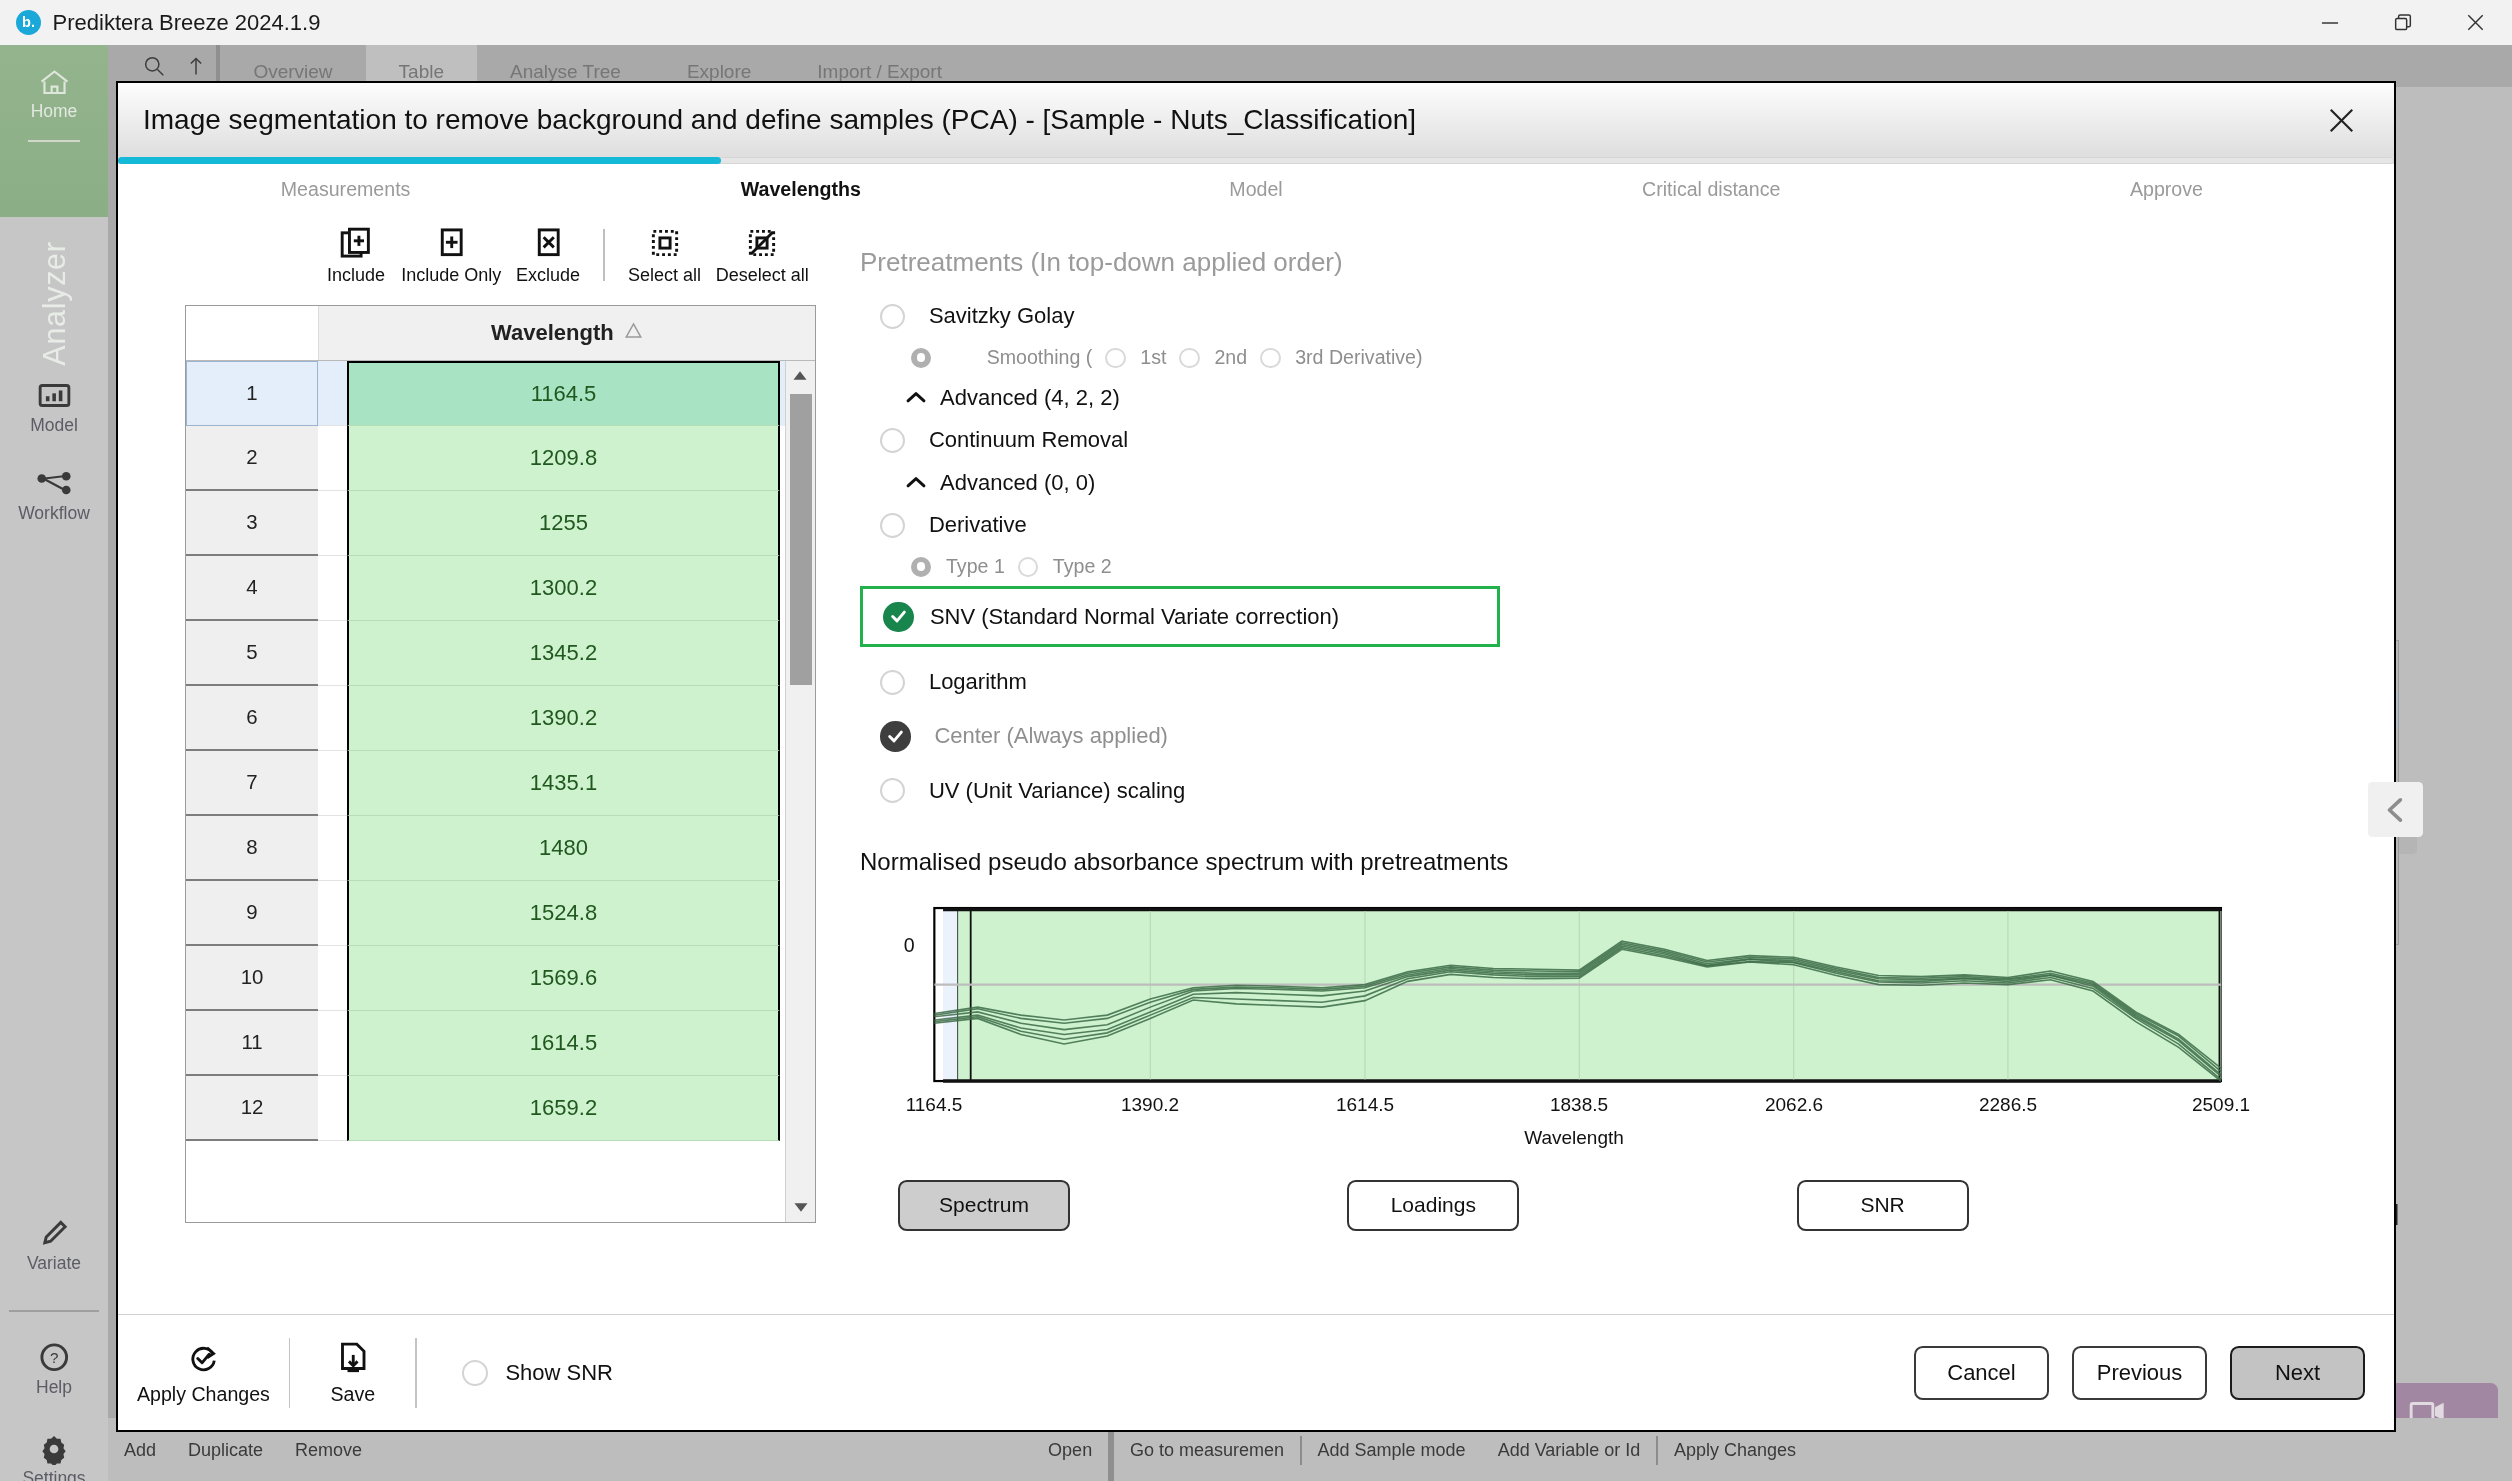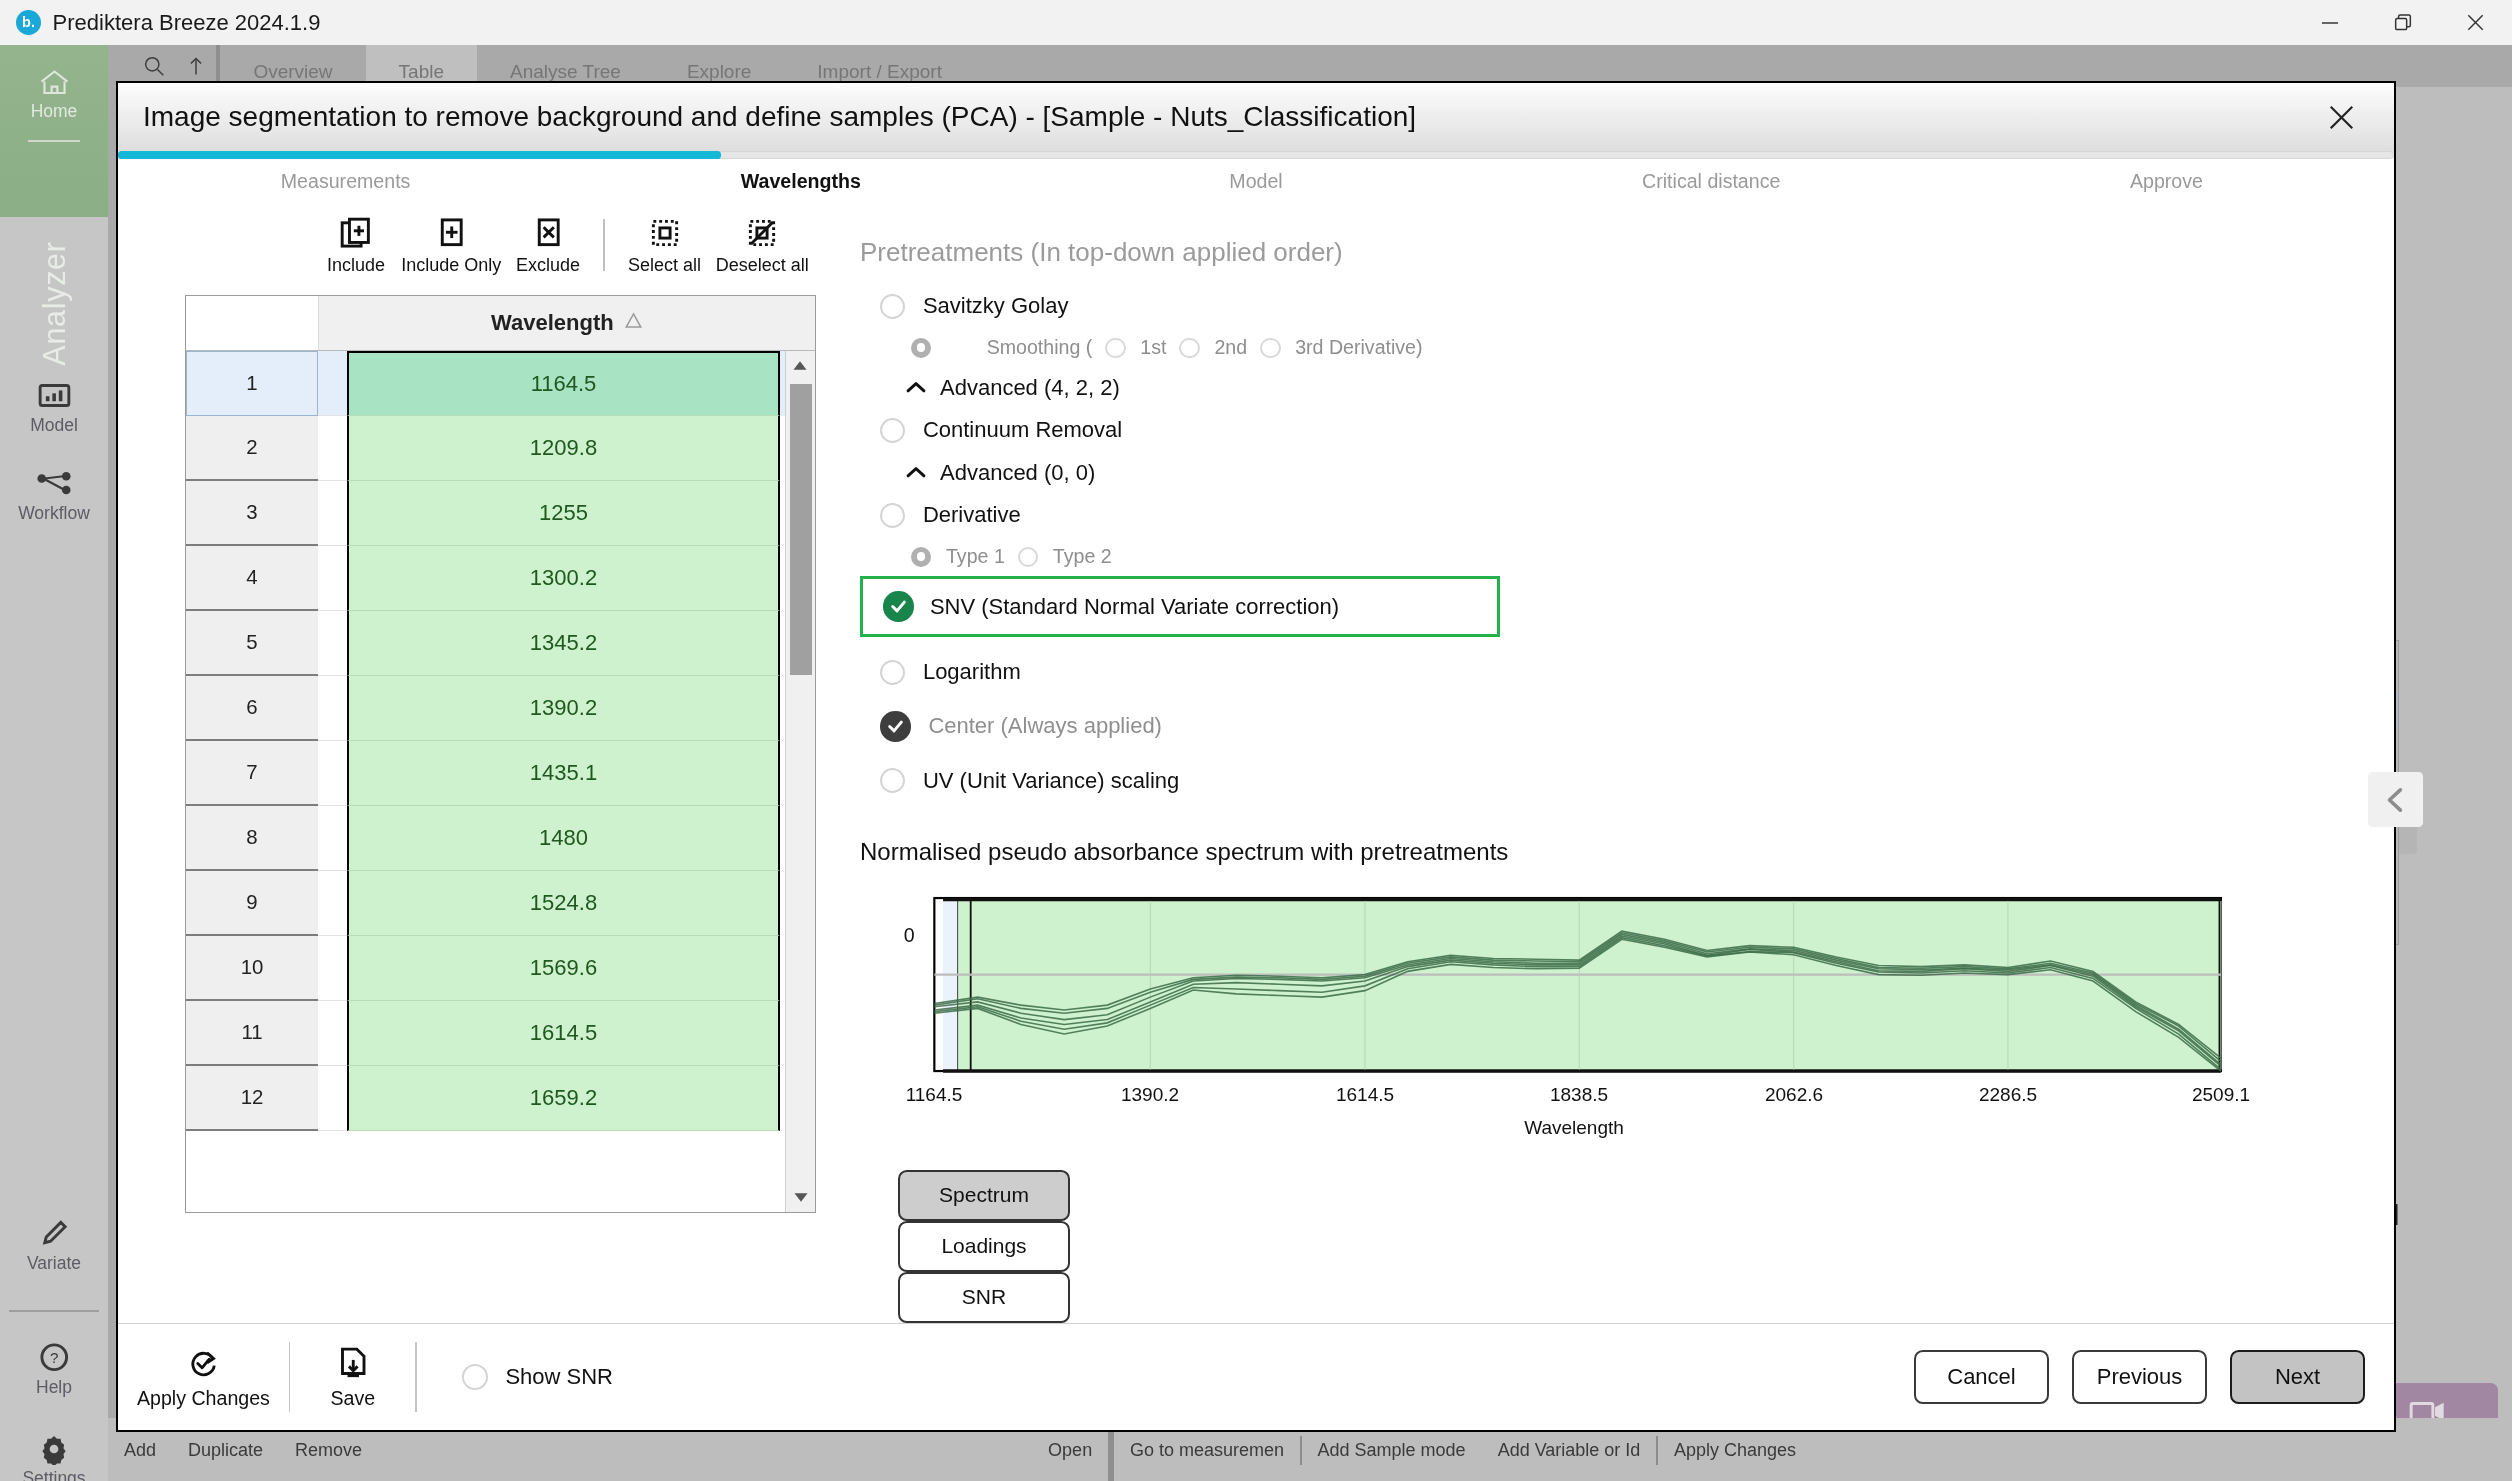--- a/index.html
+++ b/index.html
@@ -186,21 +186,21 @@
   .wl-scroll .sb-up, .wl-scroll .sb-down {
     height: 29px; display:flex; align-items:center; justify-content:center; color:#555;
   }
   .wl-scroll .sb-down { position:absolute; bottom: 0; width: 30.5px; }
   .wl-scroll .sb-thumb { position: absolute; top: 33px; left: 4.4px; width: 22px; height: 291px; background: #a0a0a0;}
 
   
   .right-col { flex: 1; padding-left: 44px; position: relative; }
   .pretreat-title { margin-top: 32px; font-size: 26px; color: #9b9b9b; }
   .pt-list { margin-top: 16px; }
-  .pt-row { display: flex; align-items: center; height: 44px; padding-left: 20.4px;}
+  .pt-row { display: flex; align-items: center; height: 44px; padding-left: 20.4px; gap: 6px;}
   .pt-row .lbl { font-size: 22px; color: #111; margin-left: 17.5px; }
   .pt-row .lbl.dim { color: #8f8f8f; }
   .radio {
     width: 25px; height: 25px; border-radius: 50%; border: 2.2px solid #d4d4d4; background: #fff;
     flex: 0 0 25px;
   }
   .radio.small { width: 20.4px; height: 20.4px; flex: 0 0 20.4px; border: 2.2px solid #d9d9d9;}
   .radio.sel-grey { background: #b0b0b0; border-color: #b0b0b0; position: relative;}
   .radio.sel-grey::after {
     content:''; position:absolute; left:50%; top:50%; width:8.7px; height:8.7px;
@@ -225,21 +225,21 @@
   }
   .snv-highlight .lbl { margin-left: 16px; font-size: 22px; color:#111;}
 
   .chart-title { margin-top: 35px; font-size: 24px; color: #111; }
   .chart-box { margin-top: 29px; margin-left: 38px; width: 1352px; height: 182px; position: relative; }
   .chart-xlabels { margin-left: 38px; width: 1352px; position: relative; height: 29px; margin-top: 7.3px;}
   .chart-xlabels span { position: absolute; font-size: 19px; color: #111; transform: translateX(-50%); }
   .chart-axis-name { margin-left: 38px; width: 1352px; text-align: center; font-size: 19px; color: #111; margin-top: 4.4px;}
   .chart-ylabel { position:absolute; left: 5.8px; top: 29px; font-size: 19.6px; color: #111; }
 
-  .view-btns { display: flex; justify-content: flex-end; margin-top: 30.5px; margin-left: 38px; width: 1091px; flex-direction: column;}
+  .view-btns { display: flex; justify-content: space-between; margin-top: 30.5px; margin-left: 38px; width: 1091px;}
   .vbtn {
     width: 172px; height: 51px; border: 2.2px solid #333; border-radius: 8.7px;
     background: #fff; display:flex; align-items:center; justify-content:center;
     font-size: 21px; color:#111; margin-right: 20.4px;
   }
   .vbtn.active { background: #cdcdcd; }
 
   
   .dlg-footer {
     height: 116px; border-top: 0.7px solid #d0d0d0; display: flex; align-items: center;

